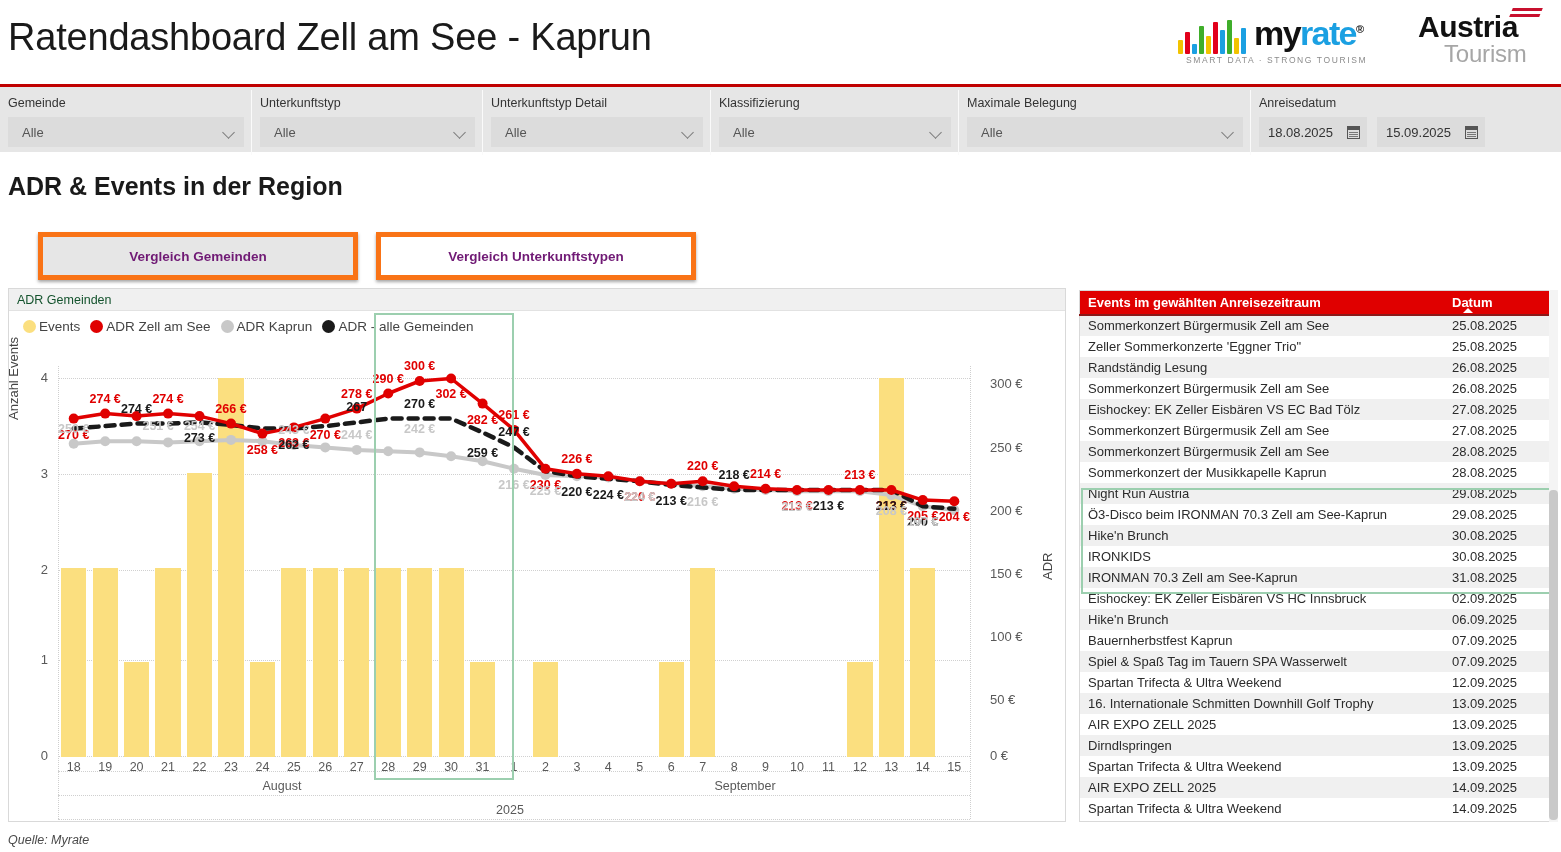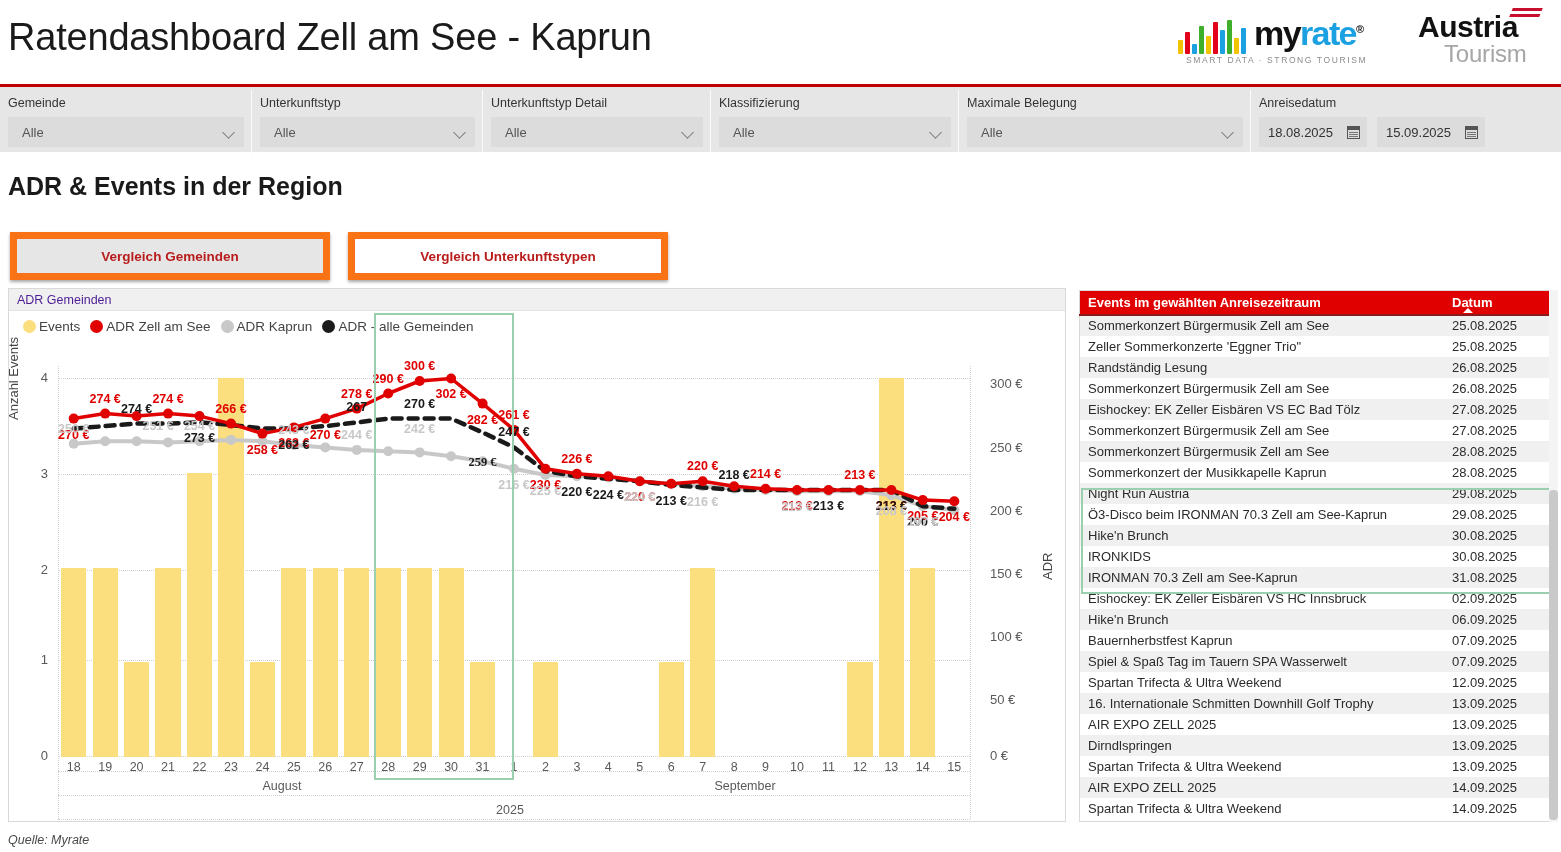--- a/index.html
+++ b/index.html
@@ -98,36 +98,36 @@
     box-shadow:0 2px 0 #777, 0 4px 0 #777; background:#777;
   }
 
   
   #section-title {
     position:absolute; left:8px; top:172px; font-size:25px; font-weight:bold; color:#1a1a1a;
   }
   .tab-btn {
     position:absolute; top:232px; height:48px;
     display:flex; align-items:center; justify-content:center;
-    font-size:13.5px; font-weight:bold; color:#b91c1c;
-    border:7px solid #f97316; cursor:pointer;
+    font-size:13.5px; font-weight:bold; color:#701a75;
+    border:5px solid #f97316; cursor:pointer;margin-left:28px;
   }
   #tab-gemeinden { left:10px; width:320px; background:#e6e6e6; box-shadow:0 2px 3px rgba(0,0,0,.35); }
   #tab-unterkunft { left:348px; width:320px; background:#ffffff; box-shadow:0 2px 3px rgba(0,0,0,.35); }
 
   
   #chart-panel {
     position:absolute; left:8px; top:288px; width:1058px; height:534px;
     border:1px solid #d9d9d9; background:#fff;
   }
   #chart-header {
     position:absolute; left:0; top:0; width:100%; height:22px;
     background:#f0f0f0; border-bottom:1px solid #e2e2e2;
   }
-  #chart-header span { position:absolute; left:8px; top:4px; font-size:12.5px; color:#4c1d95; }
+  #chart-header span { position:absolute; left:8px; top:4px; font-size:12.5px; color:#14532d; }
   #legend {
     position:absolute; left:14px; top:30px; display:flex; align-items:center; gap:3px;
     font-size:13.5px; color:#444;
   }
   .lg-dot { width:13px; height:13px; border-radius:50%; display:inline-block; }
   .lg-txt { margin-right:7px; }
   #ylabel-left {
     position:absolute; left:6px; top:420px; font-size:13px; color:#444;
     transform:rotate(-90deg); transform-origin:left top; white-space:nowrap;
   }
@@ -444,21 +444,21 @@
     <div class="dlabel dl-red" style="left: 739.034px; top: 133.04px; transform: translateX(-50%);">213 €</div>
     <div class="dlabel dl-red" style="left: 801.931px; top: 102.04px; transform: translateX(-50%);">213 €</div>
     <div class="dlabel dl-red" style="left: 833.379px; top: 133.04px; transform: translateX(-50%);">213 €</div>
     <div class="dlabel dl-red" style="left: 864.828px; top: 143.067px; transform: translateX(-50%);">205 €</div>
     <div class="dlabel dl-red" style="left: 896.276px; top: 144.32px; transform: translateX(-50%);">204 €</div>
     <div class="dlabel dl-blk" style="left: 78.6207px; top: 35.6133px; transform: translateX(-50%);">274 €</div>
     <div class="dlabel dl-blk" style="left: 141.517px; top: 65.36px; transform: translateX(-50%);">273 €</div>
     <div class="dlabel dl-blk" style="left: 235.862px; top: 71.6267px; transform: translateX(-50%);">262 €</div>
     <div class="dlabel dl-blk" style="left: 298.759px; top: 34.36px; transform: translateX(-50%);">267</div>
     <div class="dlabel dl-blk" style="left: 361.655px; top: 30.6px; transform: translateX(-50%);">270 €</div>
-    <div class="dlabel dl-blk" style="left: 424.552px; top: 89px; transform: translateX(-50%); font-family: Liberation Serif, serif;">259 €</div>
+    <div class="dlabel dl-blk" style="left: 424.552px; top: 80px; transform: translateX(-50%);">259 €</div>
     <div class="dlabel dl-blk" style="left: 456px; top: 59.4267px; transform: translateX(-50%);">247 €</div>
     <div class="dlabel dl-blk" style="left: 518.897px; top: 119.253px; transform: translateX(-50%);">220 €</div>
     <div class="dlabel dl-blk" style="left: 550.345px; top: 121.76px; transform: translateX(-50%);">224 €</div>
     <div class="dlabel dl-blk" style="left: 613.241px; top: 128.027px; transform: translateX(-50%);">213 €</div>
     <div class="dlabel dl-blk" style="left: 676.138px; top: 102.04px; transform: translateX(-50%);">218 €</div>
     <div class="dlabel dl-blk" style="left: 770.483px; top: 133.04px; transform: translateX(-50%);">213 €</div>
     <div class="dlabel dl-blk" style="left: 833.379px; top: 133.04px; transform: translateX(-50%);">213 €</div>
     <div class="dlabel dl-blk" style="left: 864.828px; top: 149.333px; transform: translateX(-50%);">200 €</div>
     <div class="dlabel dl-gry" style="left: 15.7241px; top: 55.6667px; transform: translateX(-50%);">250 €</div>
     <div class="dlabel dl-gry" style="left: 78.6207px; top: 53.16px; transform: translateX(-50%); padding-left: 43px;">251 €</div>

